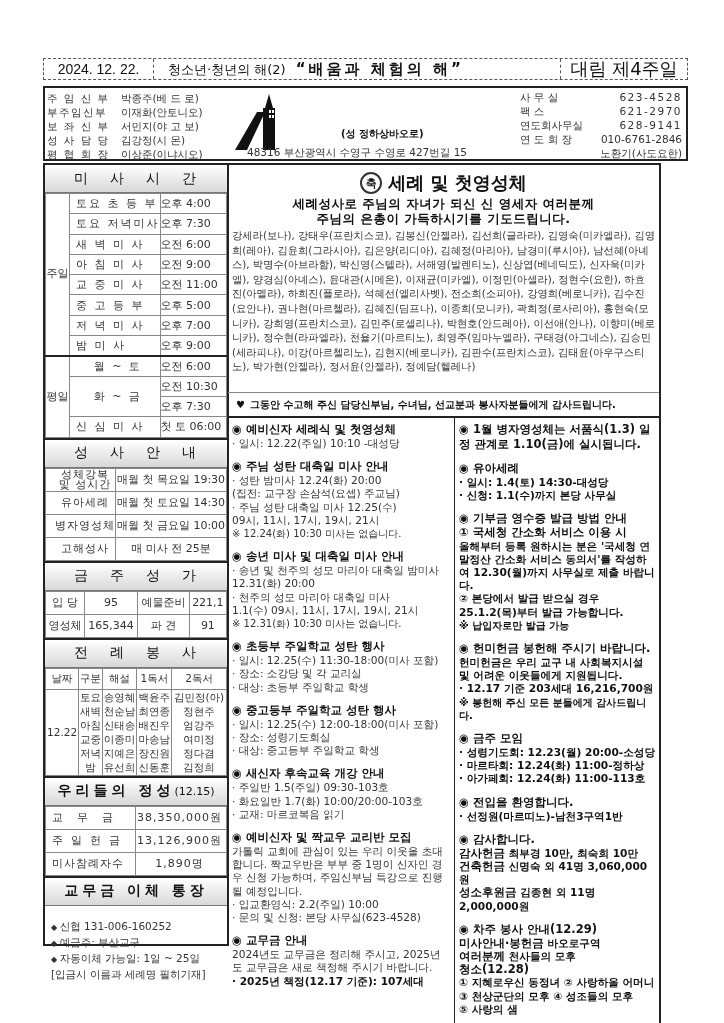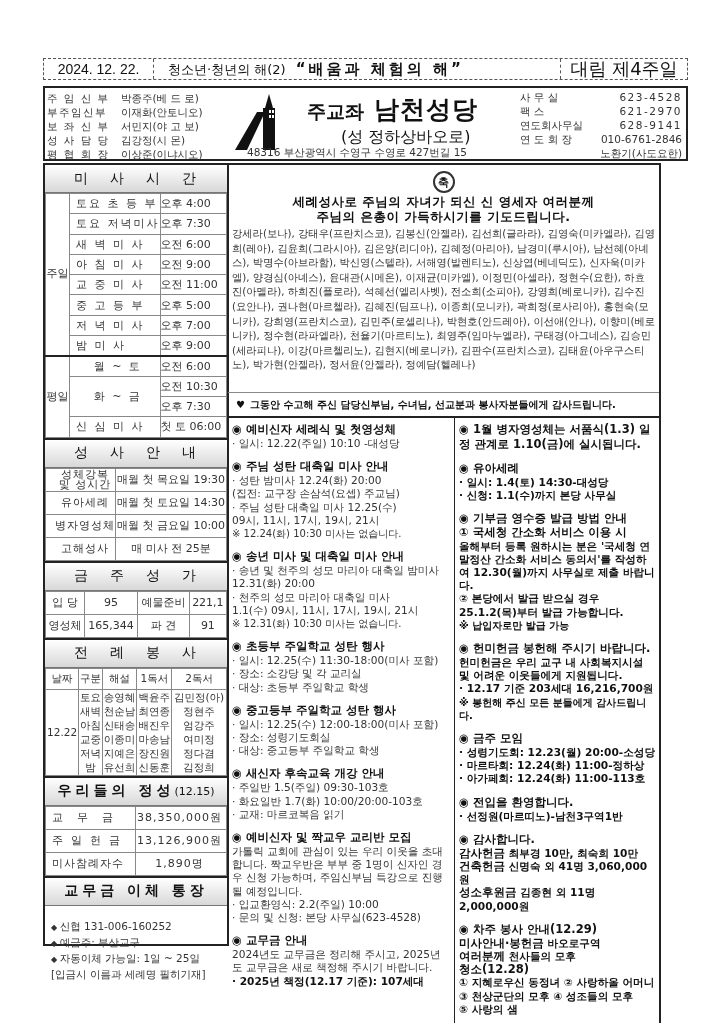--- a/index.html
+++ b/index.html
@@ -15,21 +15,21 @@
 
   
   .header { position: absolute; left: 43px; top: 86px; width: 645px; height: 75px; border: 2px solid #222; border-bottom: 2px solid #222; display: flex; }
   .staff { width: 188px; padding: 3px 2px; font-size: 10.5px; line-height: 14px; color: #333; }
   .staff .row { display: flex; white-space: nowrap; }
   .staff .role { width: 74px; letter-spacing: 1.5px; }
   .church { flex: 1; position: relative; }
   .logo { position: absolute; left: 2px; top: 6px; width: 46px; height: 56px; }
   .church .title { position: absolute; left: 74px; top: 5px; font-size: 19px; font-weight: bold; white-space: nowrap; }
   .church .title .big { font-size: 25px; margin-left: 10px; letter-spacing: 1px; }
-  .church .patron { position: absolute; left: 108px; top: 39px; font-size: 16px; font-weight: normal; }
+  .church .patron { position: absolute; left: 108px; top: 39px; font-size: 10px; font-weight: bold; }
   .church .addr { position: absolute; left: 14px; top: 58px; font-size: 10.5px; color: #333; white-space: nowrap; }
   .contact { width: 176px; padding: 2px 4px 0 10px; font-size: 10.5px; line-height: 14px; color: #333; }
   .contact .row { display: flex; white-space: nowrap; }
   .contact .lbl { width: 62px; }
   .contact .val { flex: 1; text-align: right; letter-spacing: 1.5px; }
   .contact .val.tight { letter-spacing: 0; }
 
   
   .leftcol { position: absolute; left: 43px; top: 163px; width: 186px; height: 783px; border: 2px solid #222; border-top: none; }
   .sec-head { height: 30px; background: linear-gradient(#ffffff, #d8d8d8); border-top: 2px solid #222; border-bottom: 1px solid #777; display: flex; align-items: center; justify-content: center; font-size: 14px; letter-spacing: 22px; padding-left: 20px; }
@@ -110,23 +110,20 @@
   <div class="church">
     <svg class="logo" viewBox="0 0 46 56">
       <polygon points="0,56 22,18 30,18 12,56" fill="#111"></polygon>
       <rect x="28" y="14" width="12" height="42" fill="#111"></rect>
       <polygon points="30,14 34,0 38,14" fill="#111"></polygon>
       <rect x="34" y="16" width="2" height="3" fill="#fff"></rect>
       <rect x="37" y="16" width="2" height="3" fill="#fff"></rect>
       <rect x="34" y="21" width="2" height="3" fill="#fff"></rect>
       <rect x="37" y="21" width="2" height="3" fill="#fff"></rect>
     </svg>
-    <div class="title">
-      <span>주교좌</span><span class="big">남천성당</span>
-    </div>
     <div class="patron">(성 정하상바오로)</div>
     <div class="addr">48316 부산광역시 수영구 수영로 427번길 15</div>
   </div>
   <div class="contact">
     <div class="row">
         <span class="lbl">사   무   실</span>
         <span class="val">623-4528</span>
       </div>
     <div class="row">
         <span class="lbl">팩         스</span>
@@ -318,20 +315,21 @@
     <div class="li">예금주: 부산교구</div>
     <div class="li">자동이체 가능일: 1일 ~ 25일</div>
     <div>[입금시 이름과 세례명 필히기재]</div>
   </div>
 </div>
 
 <div class="mainbox">
   <div class="bap">
     <div class="hd">
       <span class="badge">축</span>
+      <span>세례 및 첫영성체</span>
     </div>
     <div class="msg">
       <div>세례성사로 주님의 자녀가 되신 신 영세자 여러분께</div>
       <div>주님의 은총이 가득하시기를 기도드립니다.</div>
     </div>
     <div class="names">강세라(보나), 강태우(프란치스코), 김봉신(안젤라), 김선희(글라라), 김영숙(미카엘라), 김영희(레아), 김윤희(그라시아), 김은양(리디아), 김혜정(마리아), 남경미(루시아), 남선혜(아녜스), 박명수(아브라함), 박신영(스텔라), 서해영(발렌티노), 신상엽(베네딕도), 신자욱(미카엘), 양경심(아녜스), 윤대관(시메온), 이재균(미카엘), 이정민(아셀라), 정현수(요한), 하효진(아멜라), 하희진(플로라), 석혜선(엘리사벳), 전소희(소피아), 강영희(베로니카), 김수진(요안나), 권나현(마르첼라), 김혜진(딤프나), 이종희(모니카), 곽희정(로사리아), 홍현숙(모니카), 강희영(프란치스코), 김민주(로셀리나), 박현호(안드레아), 이선애(안나), 이향미(베로니카), 정수현(라파엘라), 천율기(마르티노), 최영주(임마누엘라), 구태경(아그네스), 김승민(세라피나), 이강(마르첼리노), 김현지(베로니카), 김판수(프란치스코), 김태윤(아우구스티노), 박가현(안젤라), 정서윤(안젤라), 정예담(헬레나)</div>
   </div>
   <div class="thanks">
     <span>♥</span>
     <span>그동안 수고해 주신 담당신부님, 수녀님, 선교분과 봉사자분들에게 감사드립니다.</span>

